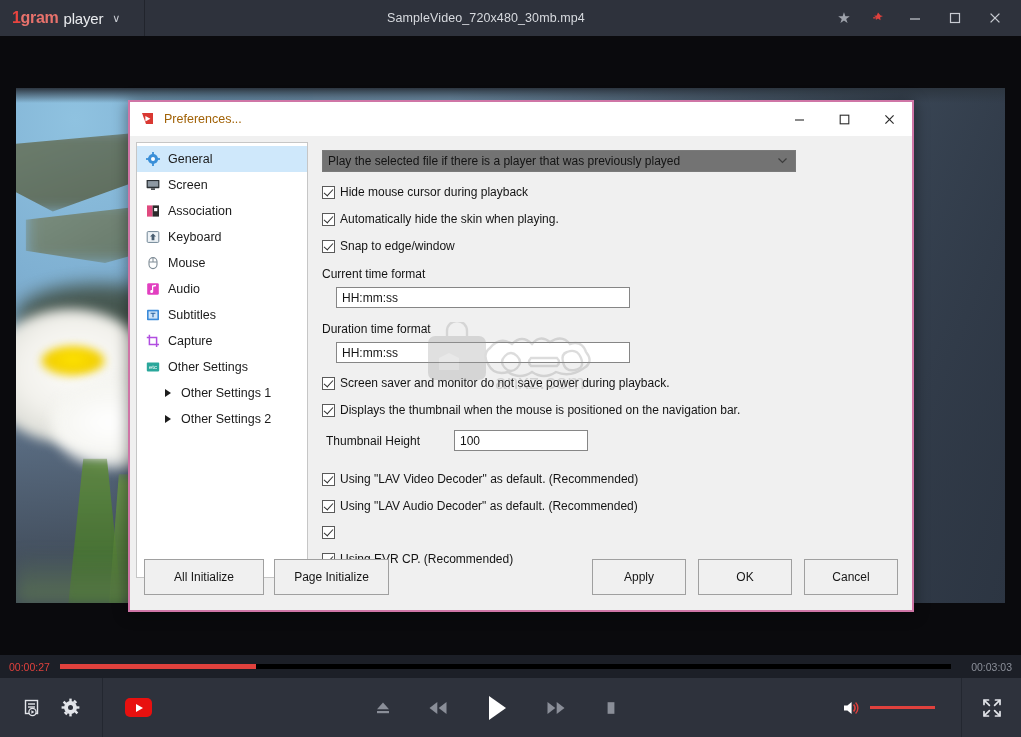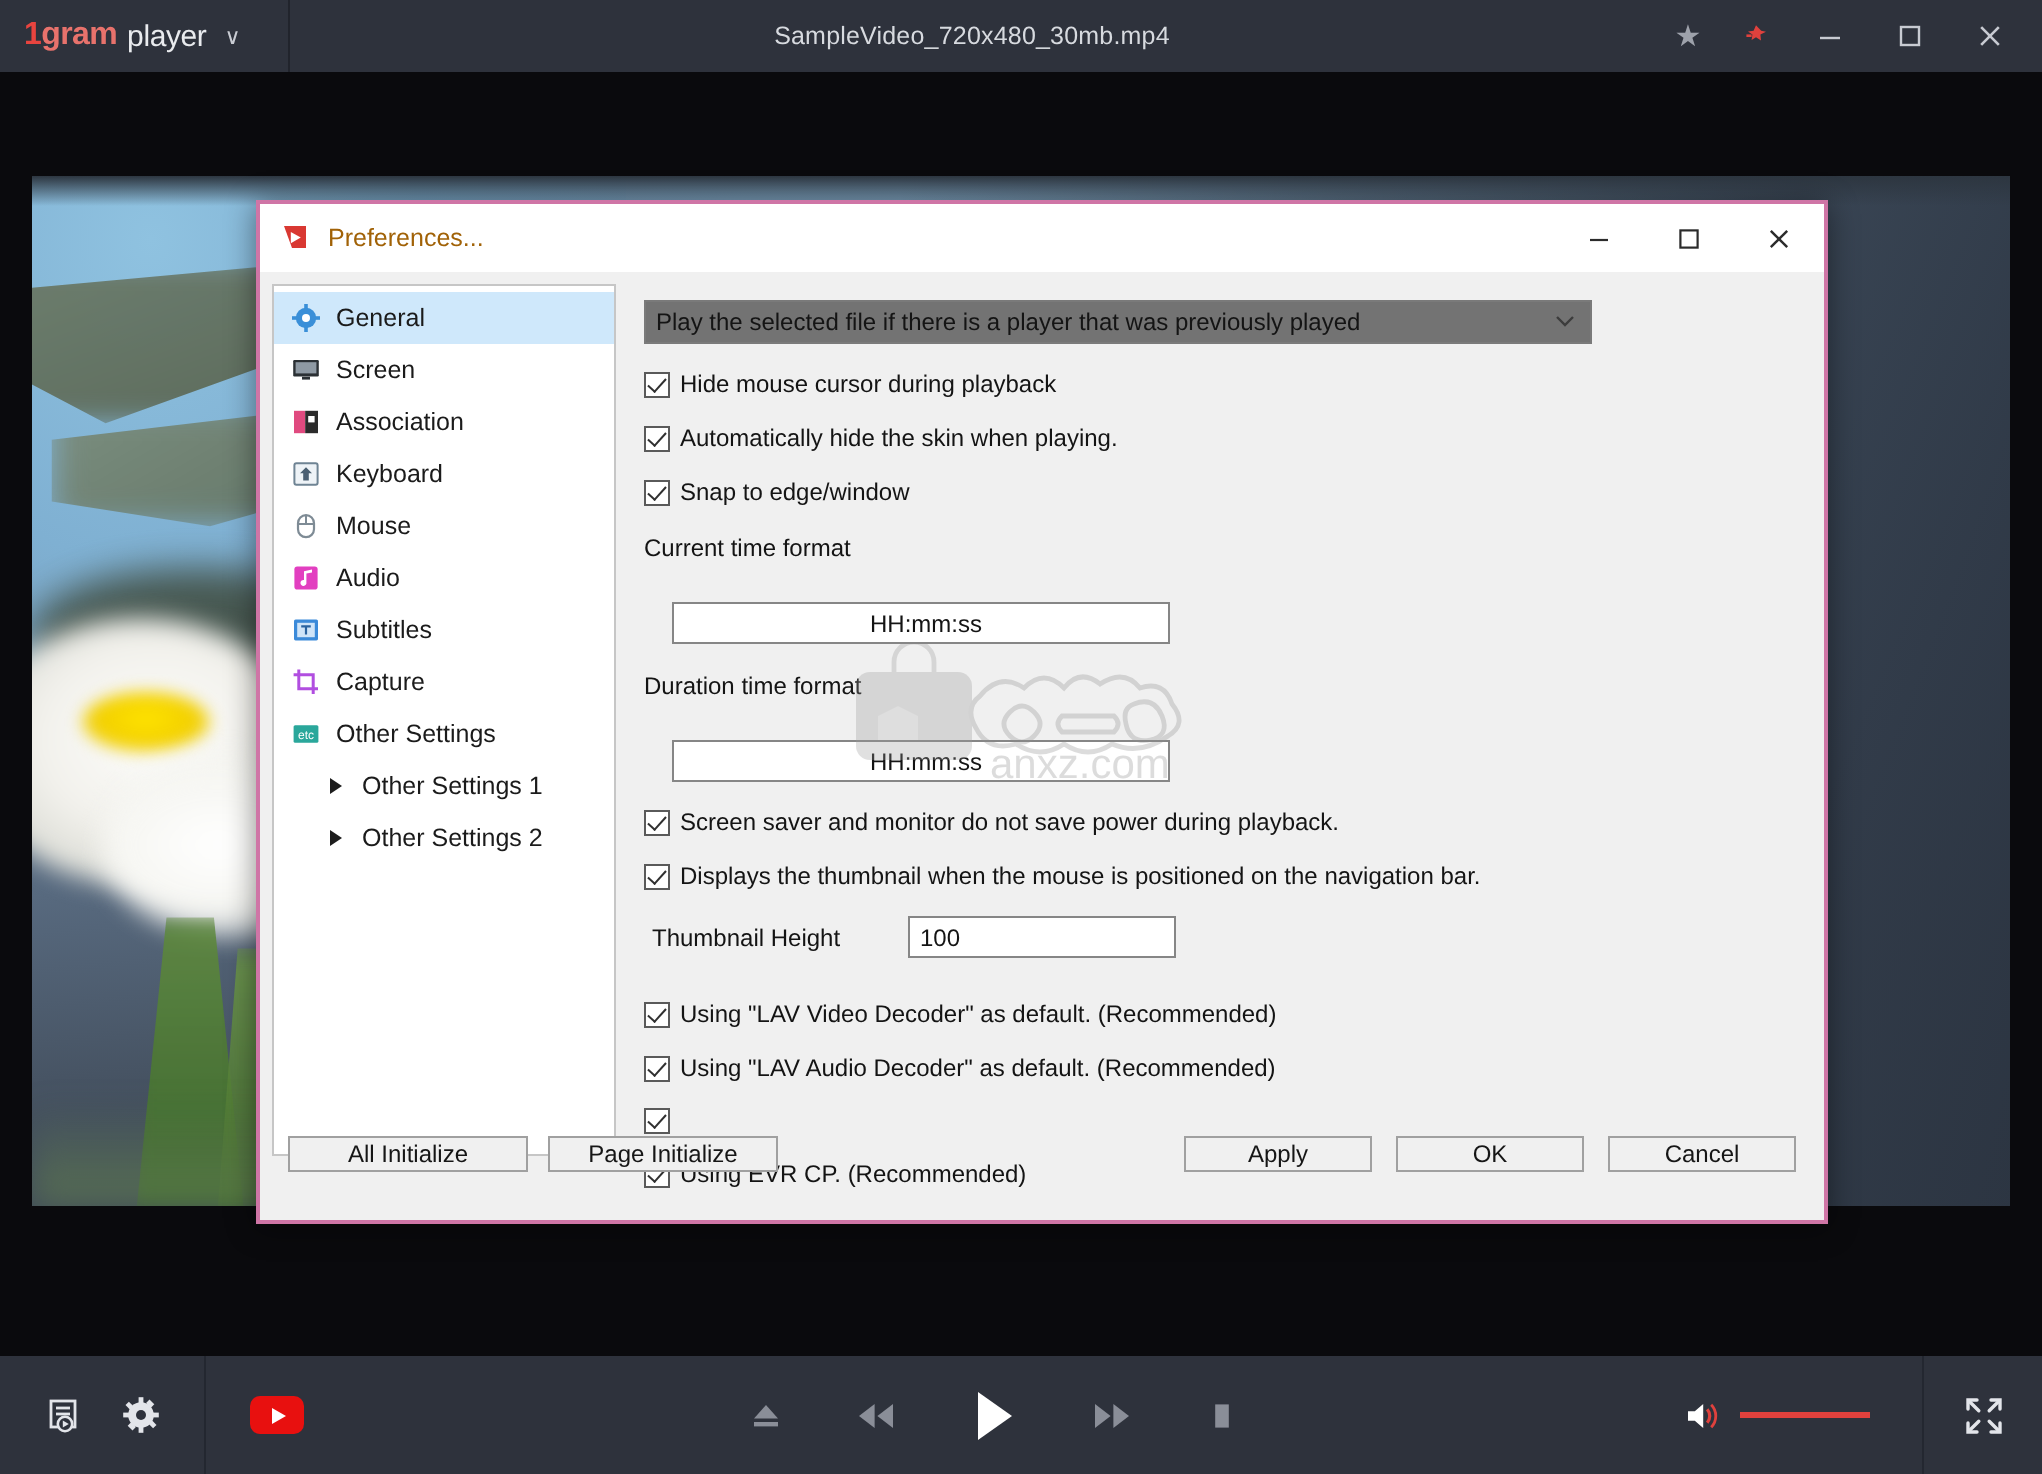--- a/index.html
+++ b/index.html
@@ -258,28 +258,28 @@
     width: 4px; height: 8px;
     border: solid #303030;
     border-width: 0 1.6px 1.6px 0;
     transform: rotate(42deg);
   }
   .field-label {
     font-size: 12px; color: #141414;
     margin-top: 14px;
   }
   .textfield {
-    width: 249px; height: 21px;
+    width: 294px; height: 21px;
     background: #ffffff;
     border: 1px solid #868686;
     box-sizing: border-box;
-    margin-left: 14px; margin-top: 20px;
+    margin-left: 14px; margin-top: 6px;
     display: flex; align-items: center;
     padding-left: 5px;
-    font-size: 12px; color: #141414; justify-content: center;
+    font-size: 12px; color: #141414;
   }
   .thumb-row {
     display: flex; align-items: center;
     margin-top: 13px; margin-left: 4px;
   }
   .thumb-label { font-size: 12px; color: #141414; width: 128px; }
   .thumb-input {
     width: 134px; height: 21px;
     background: #fff; border: 1px solid #868686;
     box-sizing: border-box;
@@ -289,21 +289,21 @@
   .spacer-gap { height: 8px; }
 
   .dlg-footer {
     position: absolute; left: 0; bottom: 0;
     width: 100%; height: 66px;
     box-sizing: border-box;
     padding: 0 14px;
     display: flex; align-items: center;
   }
   .btn {
-    height: 18px;
+    height: 36px;
     background: #f0f0f0;
     border: 1px solid #a0a0a0;
     box-sizing: border-box;
     display: flex; align-items: center; justify-content: center;
     font-size: 12px; color: #161616;
   }
   .btn.w1 { width: 120px; }
   .btn.w2 { width: 115px; margin-left: 10px; }
   .btn.w3 { width: 94px; margin-left: 12px; }
 
@@ -673,20 +673,27 @@
         <path d="M95 26 q10 -12 22 -4 q10 -10 20 0 q8 -10 18 -2 q12 -8 20 2 q12 -4 16 8 q8 10 -2 16 q-14 10 -28 4 q-12 8 -24 0 q-12 8 -24 0 q-14 4 -20 -8 q-6 -10 2 -16 z"></path>
         <path d="M110 34 q6 -6 12 0 q6 6 0 12 q-6 6 -12 0 q-6 -6 0 -12 z"></path>
         <path d="M136 36 h26 q4 4 0 8 h-26 q-4 -4 0 -8 z"></path>
         <path d="M172 30 q10 -4 14 6 q4 10 -6 12 q-10 2 -12 -8 q-2 -8 4 -10 z"></path>
       </g>
       <text x="100" y="67" font-size="21" fill="#8e8e8e" font-family="Liberation Sans, sans-serif">anxz.com</text>
       <path d="M44 36 l10 -5 l10 5 v12 h-20 z" fill="#b5b5b5"></path>
     </svg>
   </div>
 
+  <div class="seekbar">
+    <div class="time-cur">00:00:27</div>
+    <div class="track">
+      <div class="track-fill" id="trackfill" style="width: 22%;"></div>
+    </div>
+    <div class="time-dur">00:03:03</div>
+  </div>
 
   <div class="controls">
     <div class="ctl-group-left">
       <div class="ctl-icon">
         <svg width="20" height="20" viewBox="0 0 20 20">
           <rect x="2.5" y="2.5" width="12" height="13" fill="none" stroke="#e3e5ea" stroke-width="1.4"></rect>
           <line x1="5" y1="6" x2="12" y2="6" stroke="#e3e5ea" stroke-width="1.4"></line>
           <line x1="5" y1="9" x2="12" y2="9" stroke="#e3e5ea" stroke-width="1.4"></line>
           <circle cx="9.5" cy="14" r="3.6" fill="#2e323c" stroke="#e3e5ea" stroke-width="1.3"></circle>
           <path d="M8.4 12.3 L11.4 14 L8.4 15.7 Z" fill="#e3e5ea"></path>

